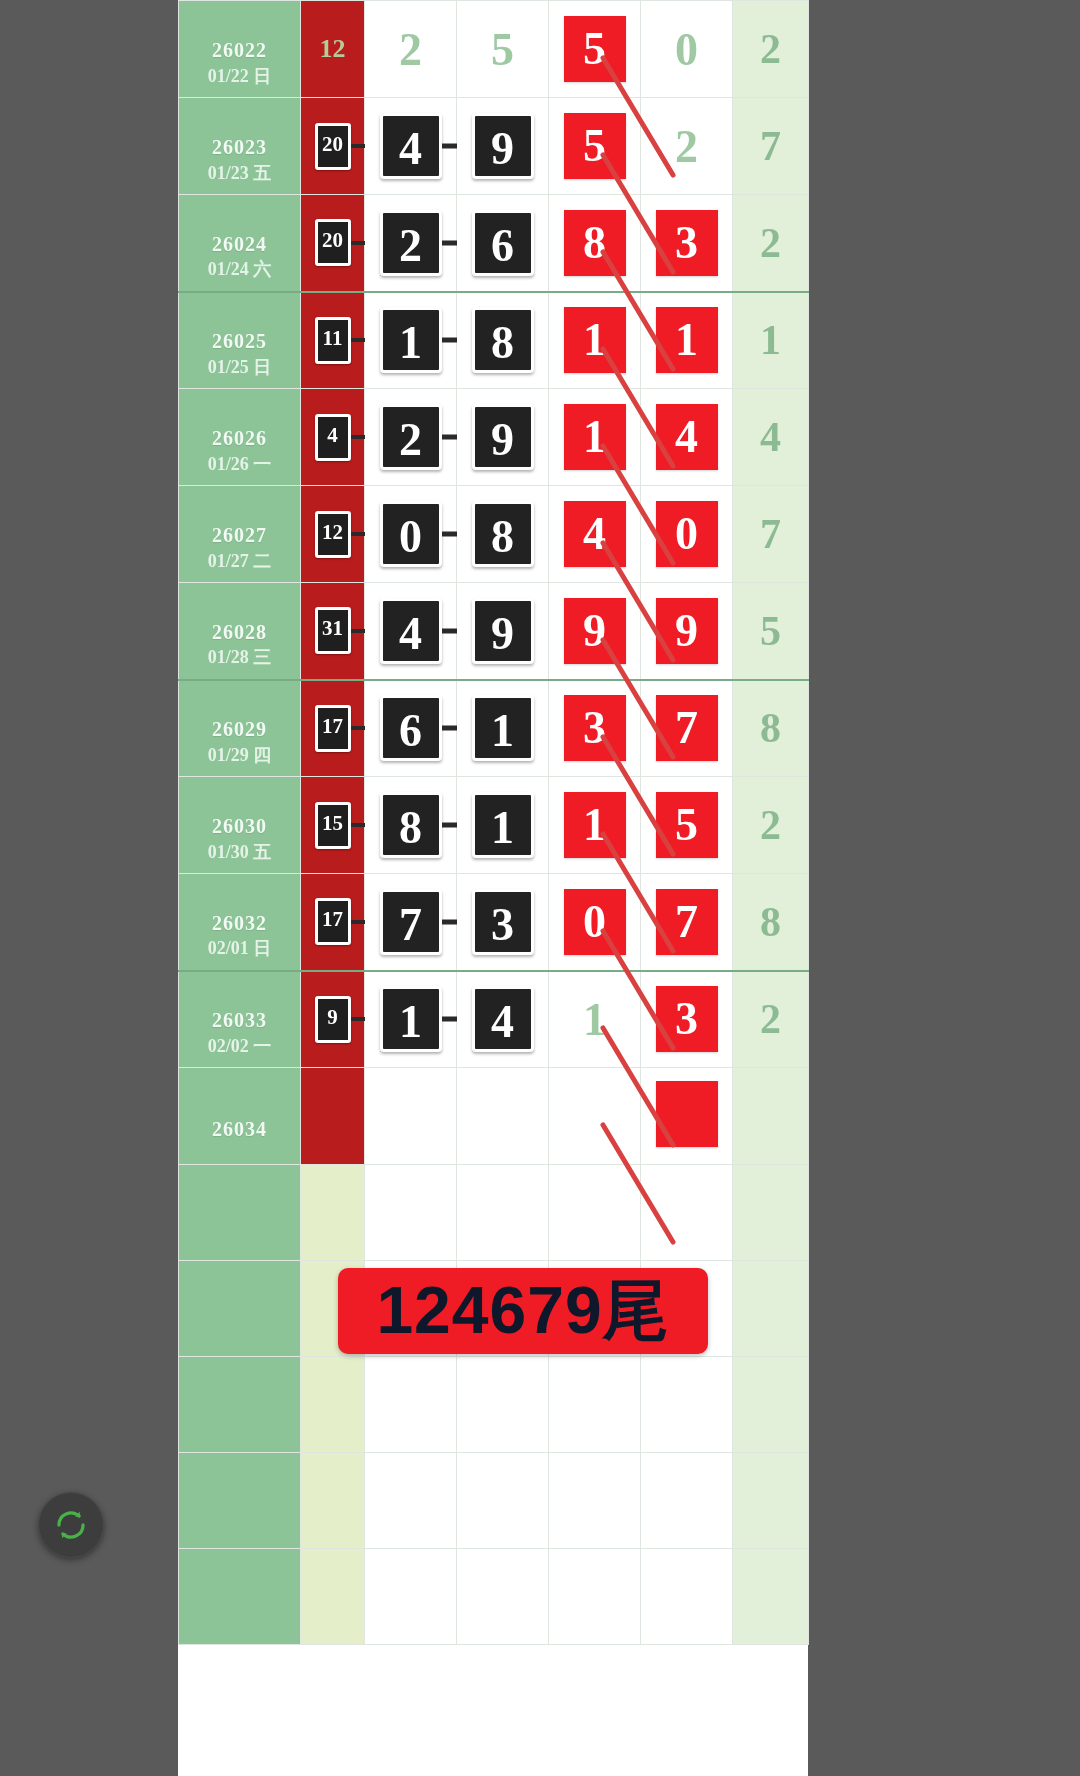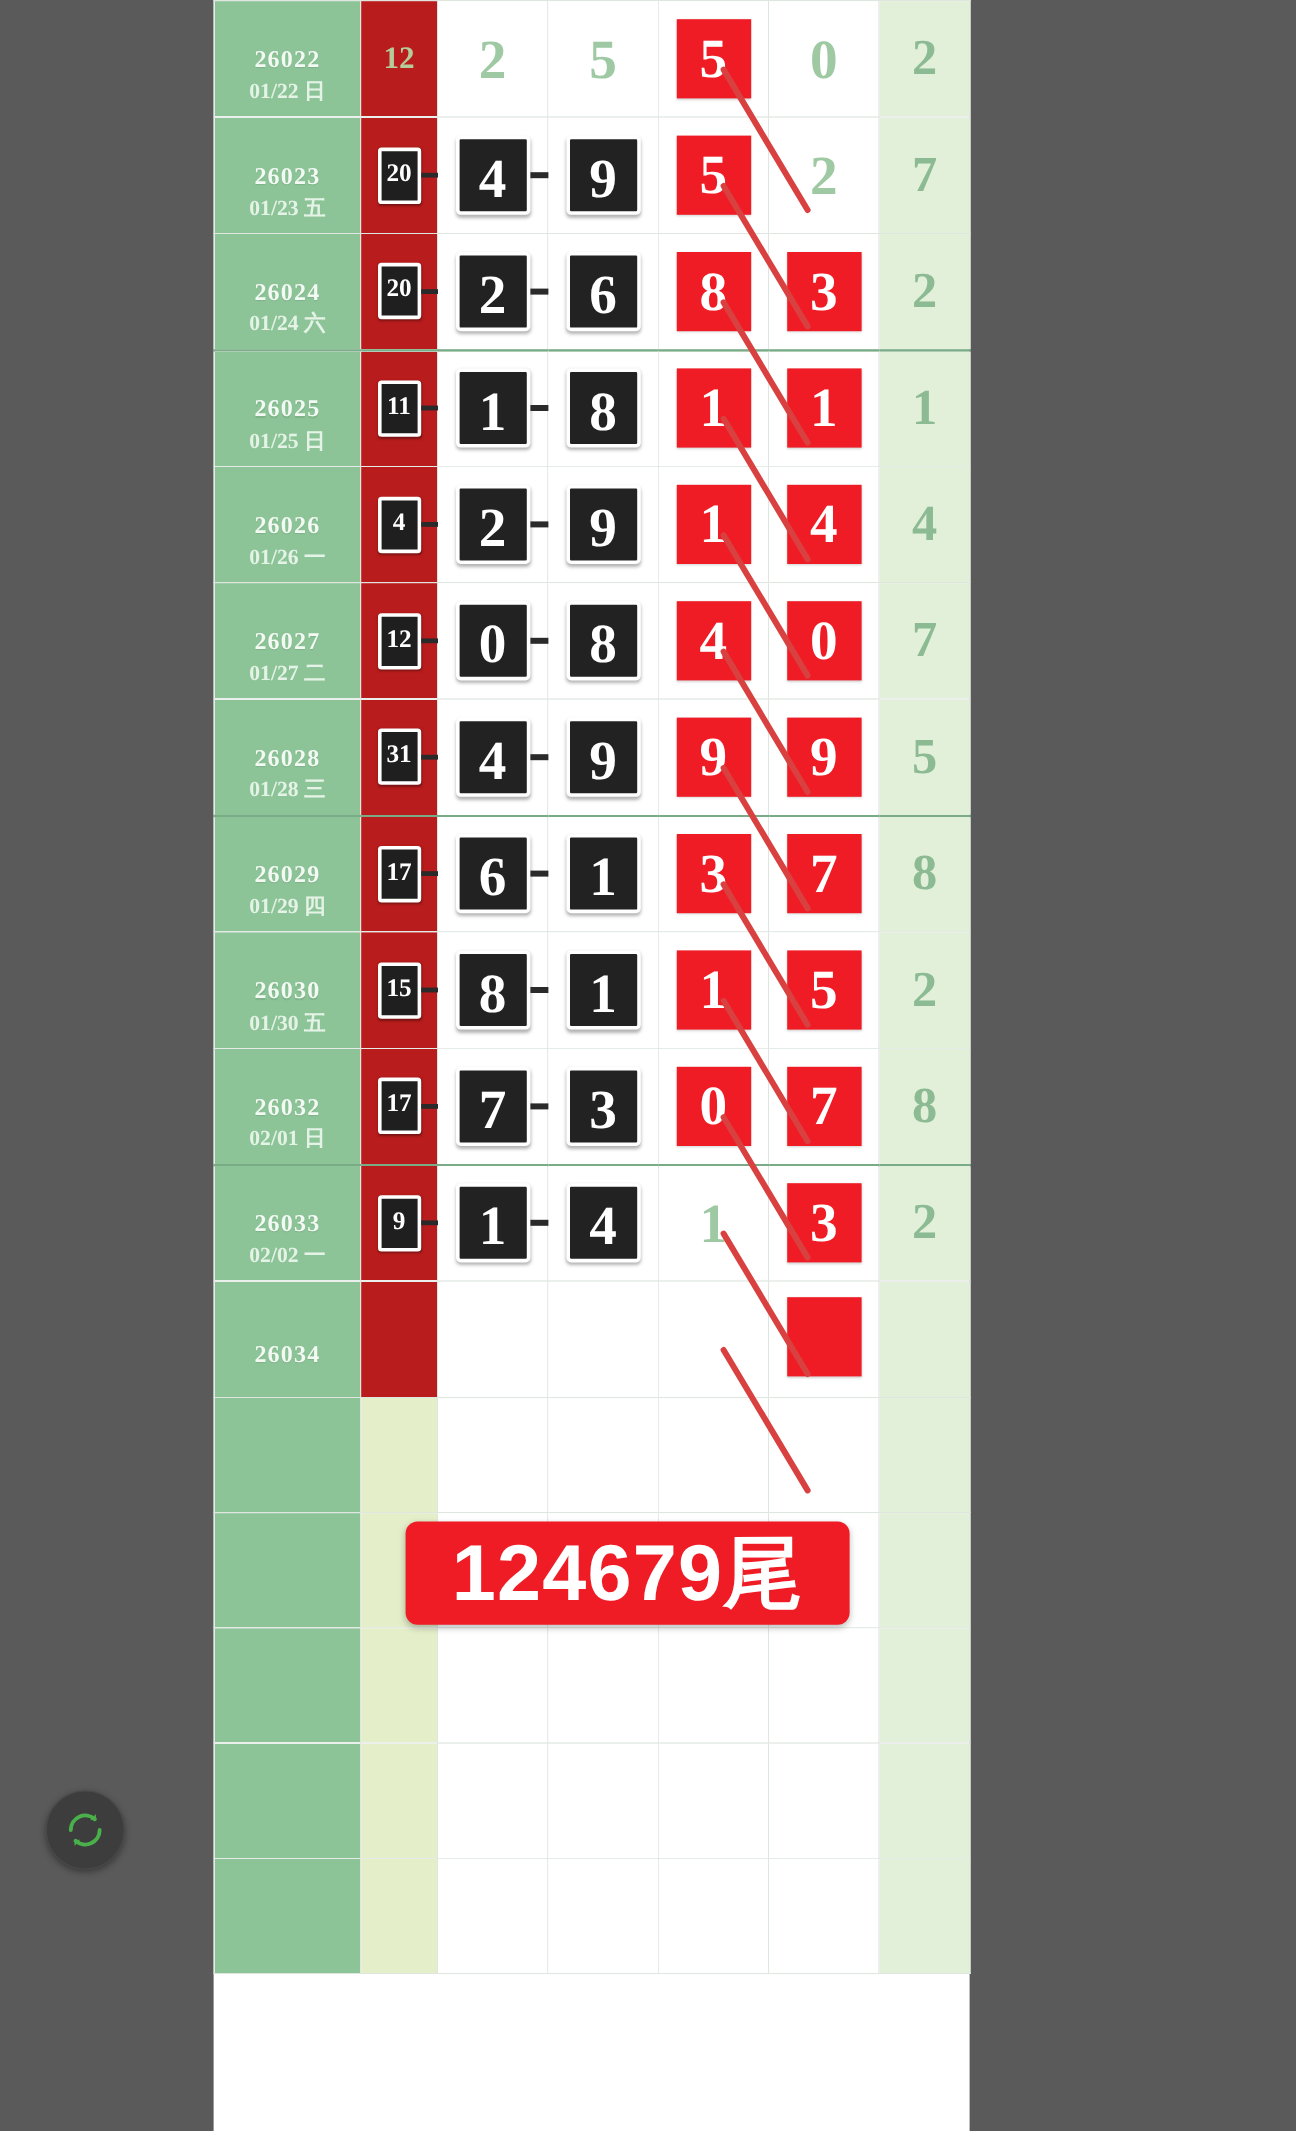--- a/index.html
+++ b/index.html
@@ -117,21 +117,21 @@
     position:absolute; left:0; top:0; width:630px; height:1776px;
     pointer-events:none;
   }
 
   
   .banner {
     position:absolute; left:160px; top:1268px;
     width:370px; height:86px;
     background:#ef1c26; border-radius:10px;
     display:flex; align-items:center; justify-content:center;
-    color:#ffffff; font-family:"Liberation Sans", sans-serif;
+    color:#0f172a; font-family:"Liberation Sans", sans-serif;
     font-size:66px; font-weight:bold; letter-spacing:1px;
     box-shadow:0 2px 5px rgba(0,0,0,.25);
   }
 
   
   .refresh-fab {
     position:absolute; left:38px; top:1492px;
     width:66px; height:66px; border-radius:50%;
     background:#3d3d3d; border:1px solid #4a4a4a;
     display:flex; align-items:center; justify-content:center;

